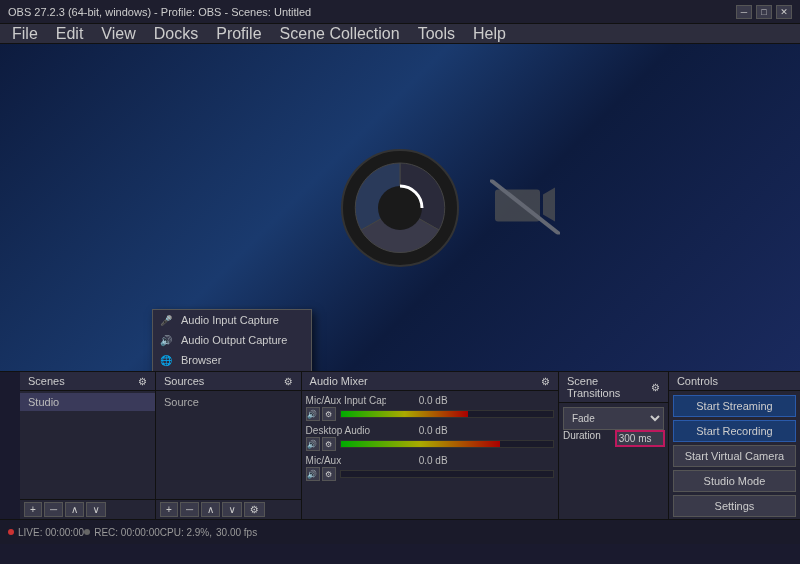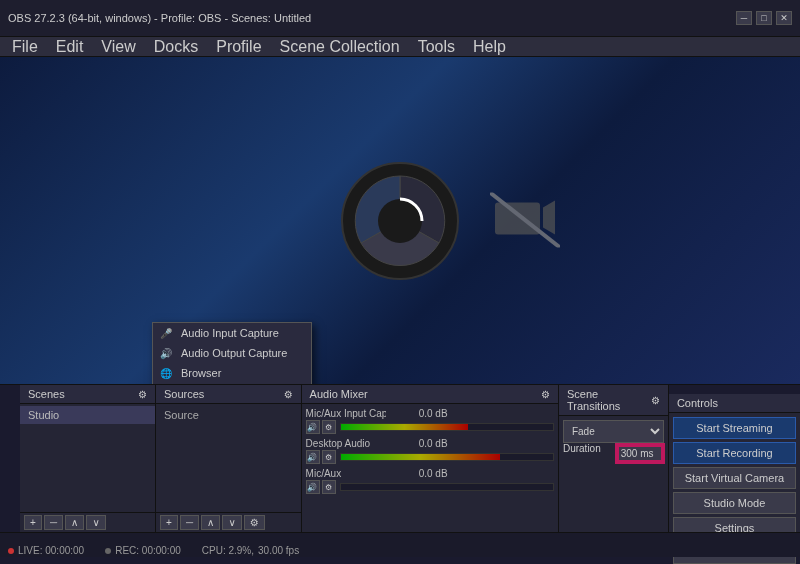--- a/index.html
+++ b/index.html
@@ -9,21 +9,21 @@
       background: #1a1a2e;
       font-family: 'Segoe UI', Arial, sans-serif;
       font-size: 11px;
       color: #cccccc;
       overflow: hidden;
       user-select: none;
     }
 
     
     .title-bar {
-      height: 37px;
+      height: 24px;
       background: #1e1e2e;
       display: flex;
       align-items: center;
       justify-content: space-between;
       padding: 0 8px;
       color: #cccccc;
       font-size: 11px;
       border-bottom: 1px solid #111;
     }
     .title-bar-left { display: flex; align-items: center; gap: 6px; }
@@ -119,21 +119,21 @@
       align-items: center;
       border-bottom: 1px solid #111;
     }
     .panel-header-icon { cursor: pointer; font-size: 10px; }
     .panel-content { flex: 1; overflow: hidden; padding: 2px 0; }
 
     .scenes-panel { width: 140px; margin-left: 20px; }
     .sources-panel { width: 150px; }
     .mixer-panel { width: 265px; }
     .transitions-panel { width: 110px; }
-    .controls-panel { width: 135px; border-right: none; margin-top: 9px; }
+    .controls-panel { width: 135px; border-right: none; }
 
     .panel-item {
       padding: 3px 8px;
       font-size: 11px;
       color: #bbb;
       cursor: pointer;
     }
     .panel-item.selected { background: #3a3a5a; }
 
     
@@ -197,21 +197,21 @@
       background: #3a3a4a;
       border: 1px solid #555;
       color: #ccc;
       font-size: 10px;
       padding: 4px;
     }
     .transition-row { display: flex; gap: 14px; margin-top: 0; font-size: 10px; }
     .transition-input {
       width: 50px;
       background: #3a3a4a;
-      border: 4px solid #be185d;
+      border: 2px solid #be185d;
       color: #ccc;
       font-size: 10px;
       padding: 1px 2px;
     }
 
     
     .controls-content { padding: 4px; display: flex; flex-direction: column; gap: 3px; }
     .ctrl-btn {
       width: 100%;
       background: #3a3a4a;
@@ -223,24 +223,24 @@
       text-align: center;
     }
     .ctrl-btn.start-stream { background: #1a3a6e; border-color: #2a5aaa; }
     .ctrl-btn.start-record { background: #1a3a6e; border-color: #2a5aaa; }
 
     
     .status-bar {
       height: 22px;
       background: #1a1a2a;
       display: flex;
-      align-items: flex-start;
+      align-items: center;
       padding: 12px 8px;
       border-top: 1px solid #111;
-      gap: 21px;
+      gap: 0;
       font-size: 10px;
       color: #999;
     }
     .status-item { display: flex; align-items: center; gap: 4px; }
     .status-dot { width: 6px; height: 6px; border-radius: 50%; background: #666; }
     .status-dot.live { background: #cc3333; }
 
     
     .context-menu {
       position: absolute;

